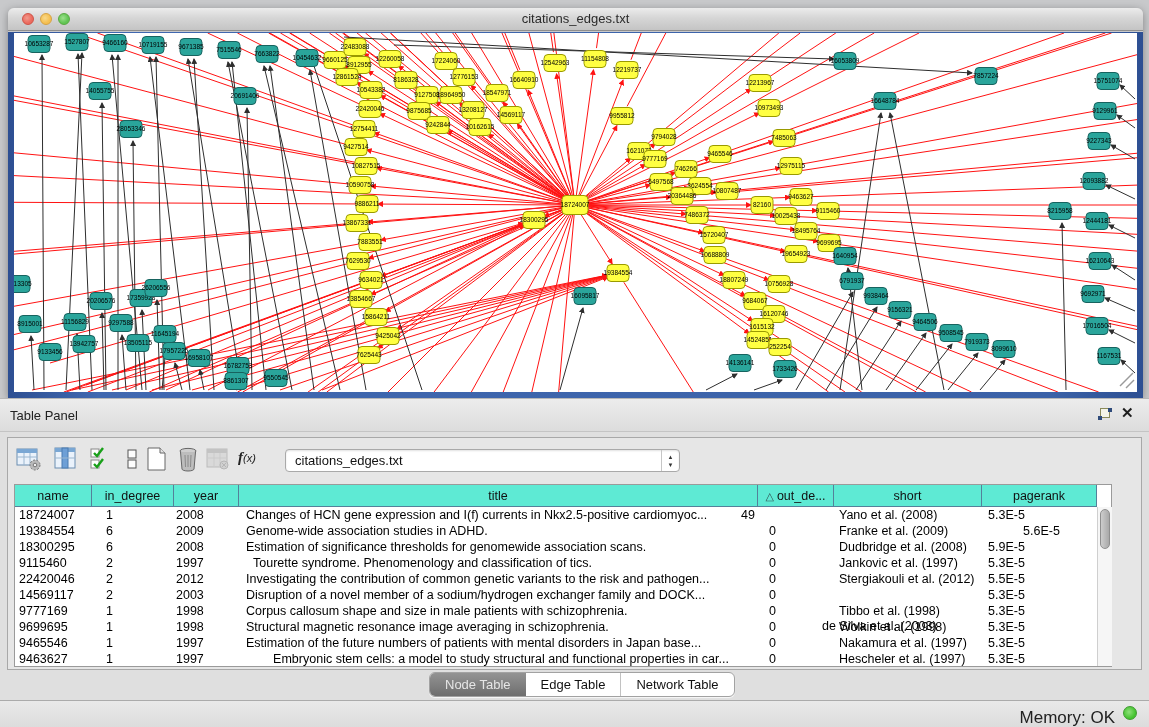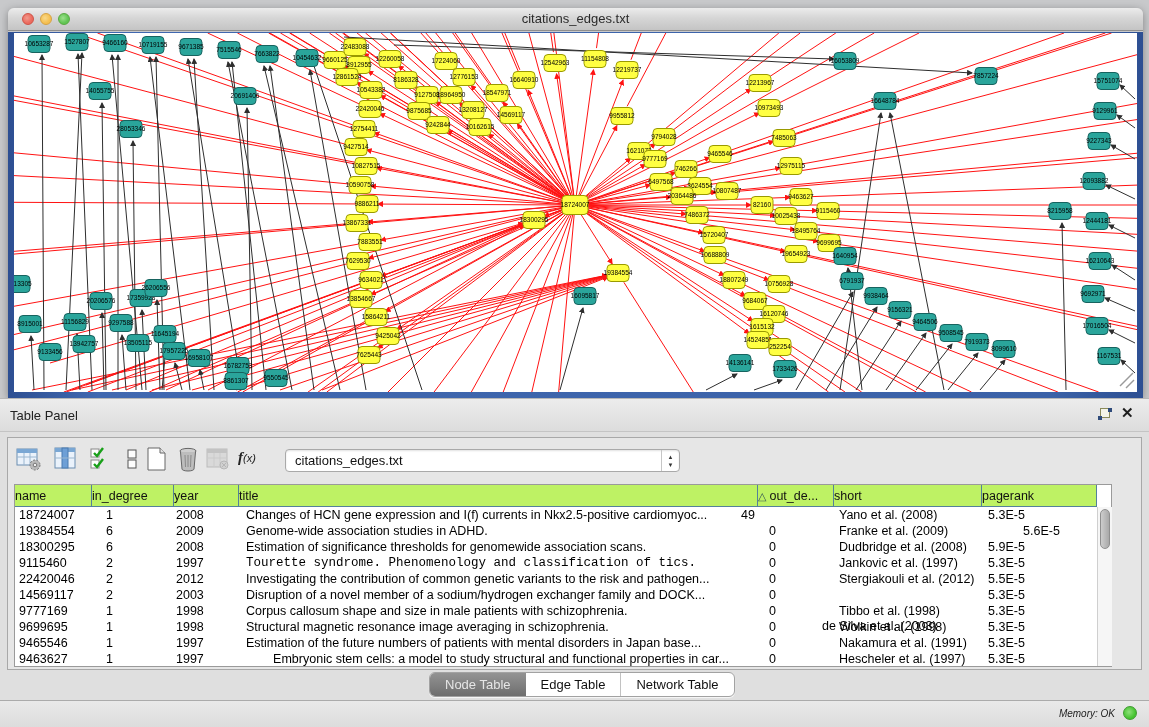--- a/index.html
+++ b/index.html
@@ -40,43 +40,43 @@
   .tb-icon { position:absolute; top:48px; width:26px; height:26px; cursor:pointer; }
   #combo { position:absolute; left:285px; top:51px; width:395px; height:23px; background:#fff;
     border:1px solid #a9a9a9; border-radius:4px; font-size:13px; color:#111;
     line-height:21px; padding-left:9px; cursor:pointer; box-shadow:inset 0 1px 2px rgba(0,0,0,.12); }
   #combo .spin { position:absolute; right:0; top:0; width:18px; height:21px; border-left:1px solid #c6c6c6;
     font-size:6px; color:#333; text-align:center; line-height:8px; padding-top:3px; }
 
   
   #table { position:absolute; left:14px; top:86px; width:1098px; height:183px; background:#fff;
     border:1px solid #9a9a9a; }
-  .hcell { position:absolute; top:0; height:22px; background:#bef264;
+  .hcell { position:absolute; top:0; height:22px; background:#5eead4;
     border-right:1px solid #54819a; border-bottom:1px solid #54819a;
-    font-size:12.5px; color:#111; text-align:left; line-height:22px; overflow:hidden; cursor:pointer; }
+    font-size:12.5px; color:#111; text-align:center; line-height:22px; overflow:hidden; cursor:pointer; }
   .hcell .sort { color:#355; margin-right:3px; font-size:11px; }
   .cell { position:absolute; height:16px; font-size:12.5px; color:#000; line-height:16px;
     white-space:nowrap; overflow:hidden; }
   #vscroll { position:absolute; left:1082px; top:22px; width:15px; bottom:0;
     background:#f6f6f6; border-left:1px solid #cfcfcf; }
   #vthumb { position:absolute; left:2px; top:2px; width:10px; height:40px; border-radius:6px;
     background:linear-gradient(90deg,#cdcdcd,#a9a9a9); border:1px solid #8f8f8f; cursor:pointer; }
 
   
   #tabbar { position:absolute; left:429px; top:274px; height:25px; display:flex;
     border:1px solid #a2a2a2; border-radius:6px; overflow:hidden; background:#fff;
     box-shadow:0 1px 1px rgba(255,255,255,.8); }
   .tab { font-size:13px; padding:0 15px; line-height:23px; color:#111; cursor:pointer; }
   .tab.active { background:linear-gradient(#939393,#6e6e6e); color:#e6e6e6; }
   .tab.sep { border-left:1px solid #c2c2c2; }
 
   
   #statusbar { position:absolute; left:0; top:302px; width:1149px; height:27px;
     background:linear-gradient(#e9e9e9,#dcdcdc); border-top:1px solid #ababab; }
-  #mem-label { position:absolute; right:34px; top:7px; font-size:10px; color:#222;font-style:italic; }
+  #mem-label { position:absolute; right:34px; top:7px; font-size:17px; color:#222; }
   #mem-dot { position:absolute; right:12px; top:5px; width:14px; height:14px; border-radius:50%;
     background:radial-gradient(circle at 5px 5px,#8ee07a,#44c32f 65%); border:1px solid #3f9a31; }
 </style>
 </head>
 <body>
 
 <div id="net-window">
   <div id="titlebar">
     <span id="tl-close" class="tl"></span>
     <span id="tl-min" class="tl"></span>
@@ -674,21 +674,21 @@
         <div class="cell" style="left: 4px; top: 54px; width: 71px;">18300295</div>
         <div class="cell" style="left: 91px; top: 54px; width: 66px;">6</div>
         <div class="cell" style="left: 161px; top: 54px; width: 61px;">2008</div>
         <div class="cell" style="left: 231px; top: 54px; width: 510px;">Estimation of significance thresholds for genomewide association scans.</div>
         <div class="cell" style="left: 754px; top: 54px; width: 63px;">0</div>
         <div class="cell" style="left: 824px; top: 54px; width: 141px;">Dudbridge et al. (2008)</div>
         <div class="cell" style="left: 973px; top: 54px; width: 107px;">5.9E-5</div>
         <div class="cell" style="left: 4px; top: 70px; width: 71px;">9115460</div>
         <div class="cell" style="left: 91px; top: 70px; width: 66px;">2</div>
         <div class="cell" style="left: 161px; top: 70px; width: 61px;">1997</div>
-        <div class="cell" style="left: 231px; top: 70px; width: 510px; font-family: Liberation Mono, monospace;">Tourette syndrome. Phenomenology and classification of tics.</div>
+        <div class="cell" style="left: 238px; top: 70px; width: 510px;">Tourette syndrome. Phenomenology and classification of tics.</div>
         <div class="cell" style="left: 754px; top: 70px; width: 63px;">0</div>
         <div class="cell" style="left: 824px; top: 70px; width: 141px;">Jankovic et al. (1997)</div>
         <div class="cell" style="left: 973px; top: 70px; width: 107px;">5.3E-5</div>
         <div class="cell" style="left: 4px; top: 86px; width: 71px;">22420046</div>
         <div class="cell" style="left: 91px; top: 86px; width: 66px;">2</div>
         <div class="cell" style="left: 161px; top: 86px; width: 61px;">2012</div>
         <div class="cell" style="left: 231px; top: 86px; width: 510px;">Investigating the contribution of common genetic variants to the risk and pathogen...</div>
         <div class="cell" style="left: 754px; top: 86px; width: 63px;">0</div>
         <div class="cell" style="left: 824px; top: 86px; width: 141px;">Stergiakouli et al. (2012)</div>
         <div class="cell" style="left: 973px; top: 86px; width: 107px;">5.5E-5</div>
@@ -711,21 +711,21 @@
         <div class="cell" style="left: 161px; top: 134px; width: 61px;">1998</div>
         <div class="cell" style="left: 231px; top: 134px; width: 510px;">Structural magnetic resonance image averaging in schizophrenia.</div>
         <div class="cell" style="left: 754px; top: 134px; width: 63px;">0</div>
         <div class="cell" style="left: 824px; top: 134px; width: 141px;">Wolkin et al. (1998)</div>
         <div class="cell" style="left: 973px; top: 134px; width: 107px;">5.3E-5</div>
         <div class="cell" style="left: 4px; top: 150px; width: 71px;">9465546</div>
         <div class="cell" style="left: 91px; top: 150px; width: 66px;">1</div>
         <div class="cell" style="left: 161px; top: 150px; width: 61px;">1997</div>
         <div class="cell" style="left: 231px; top: 150px; width: 510px;">Estimation of the future numbers of patients with mental disorders in Japan base...</div>
         <div class="cell" style="left: 754px; top: 150px; width: 63px;">0</div>
-        <div class="cell" style="left: 824px; top: 150px; width: 141px;">Nakamura et al. (1991)</div>
+        <div class="cell" style="left: 824px; top: 150px; width: 141px;">Nakamura et al. (1997)</div>
         <div class="cell" style="left: 973px; top: 150px; width: 107px;">5.3E-5</div>
         <div class="cell" style="left: 4px; top: 166px; width: 71px;">9463627</div>
         <div class="cell" style="left: 91px; top: 166px; width: 66px;">1</div>
         <div class="cell" style="left: 161px; top: 166px; width: 61px;">1997</div>
         <div class="cell" style="left: 231px; top: 166px; width: 510px; text-align: center;">Embryonic stem cells: a model to study structural and functional properties in car...</div>
         <div class="cell" style="left: 754px; top: 166px; width: 63px;">0</div>
         <div class="cell" style="left: 824px; top: 166px; width: 141px;">Hescheler et al. (1997)</div>
         <div class="cell" style="left: 973px; top: 166px; width: 107px;">5.3E-5</div>
       </div>
     <div id="vscroll">

